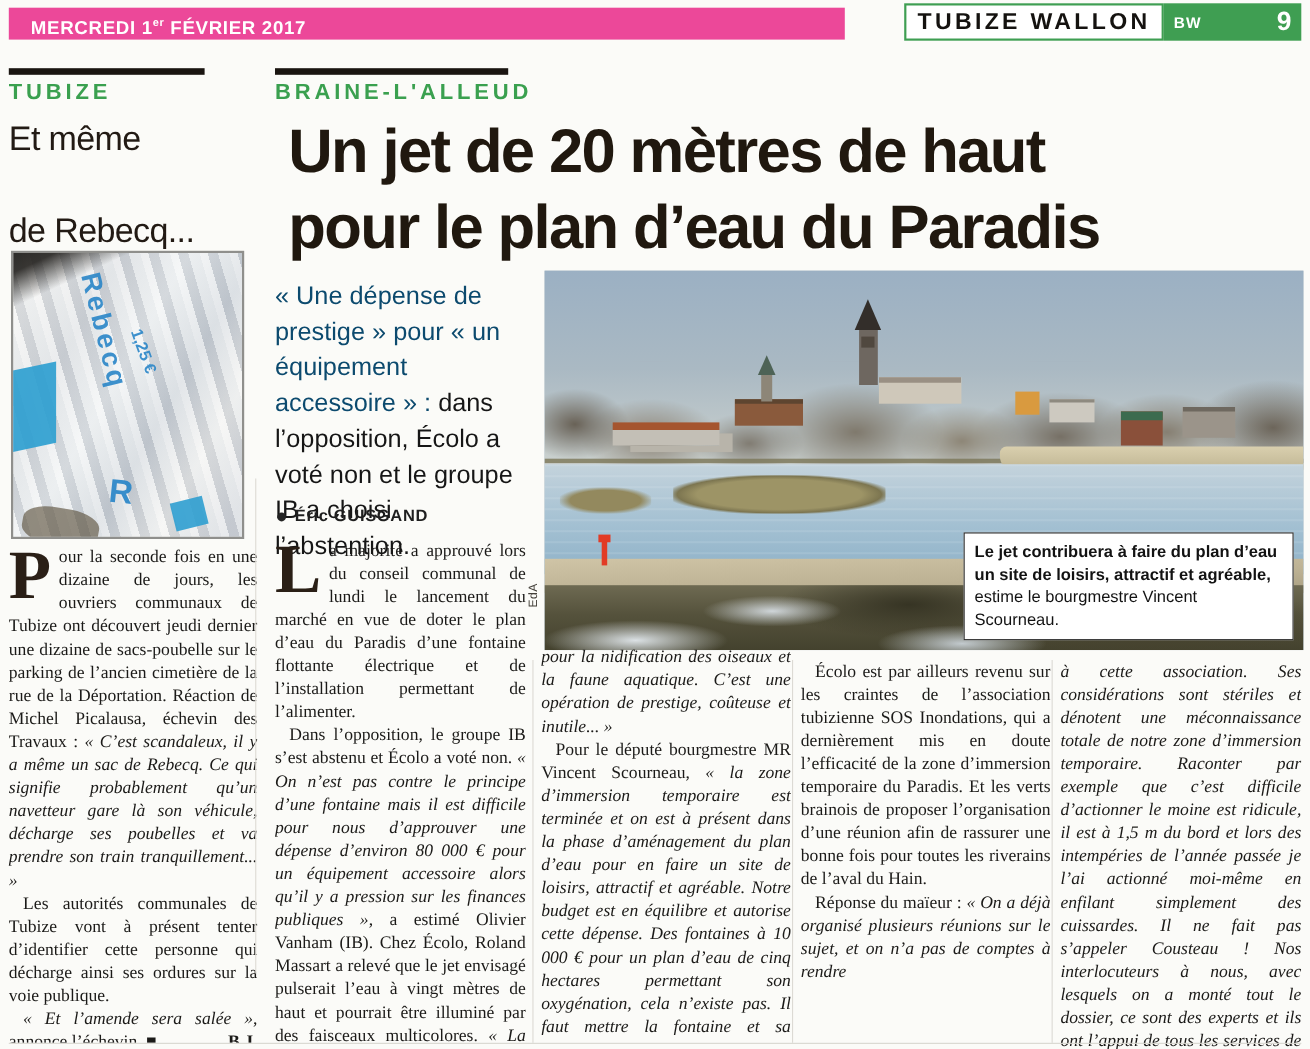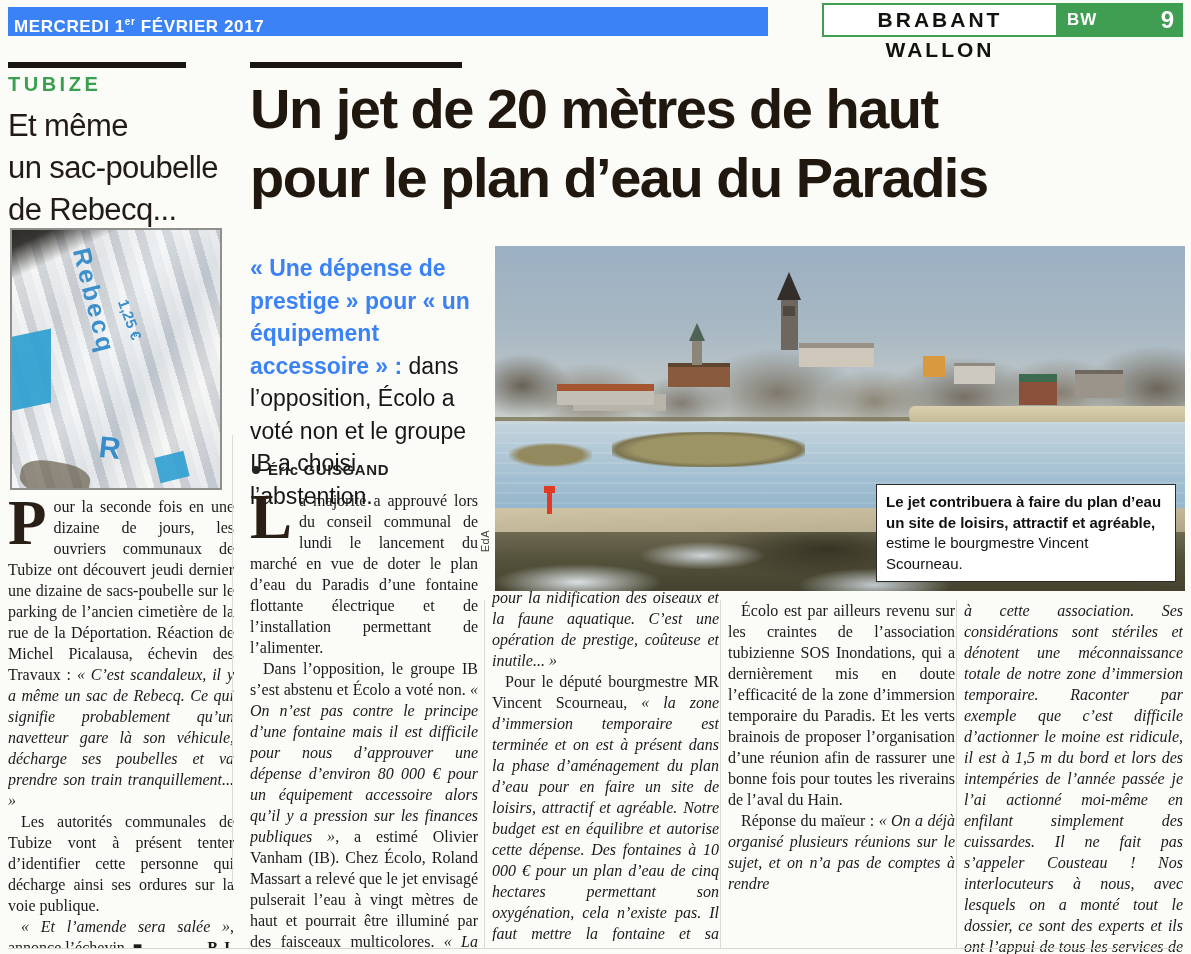--- a/index.html
+++ b/index.html
@@ -4,34 +4,34 @@
 <style>
   html,body{margin:0;padding:0;}
   body{
     width:1191px;height:954px;position:relative;overflow:hidden;
     background:#fbfbf8;color:#1c1c1c;
     font-family:"Liberation Sans",sans-serif;
   }
   
   .date-bar{
     position:absolute;left:8px;top:7px;width:760px;height:29px;box-sizing:border-box;
-    background:#3b82f6;color:#fff;font-size:17px;font-weight:bold;letter-spacing:.6px;
-    line-height:29px;padding-left:6px;
+    background:#ec4899;color:#fff;font-size:17px;font-weight:bold;letter-spacing:.6px;
+    line-height:29px;padding-left:20px;
   }
   .date-bar sup{font-size:10px;}
   .section-box{
     position:absolute;left:822px;top:3px;width:236px;height:34px;box-sizing:border-box;
     border:2px solid #3f9e52;background:#fff;color:#14120f;
     font-weight:bold;font-size:21px;letter-spacing:3px;text-align:center;line-height:30px;
   }
   .page-box{
     position:absolute;left:1058px;top:3px;width:125px;height:34px;box-sizing:border-box;
     background:#3f9e52;color:#fff;display:flex;align-items:center;padding:0 9px;
   }
-  .page-box .bw{font-size:17px;font-weight:bold;letter-spacing:1px;}
+  .page-box .bw{font-size:14px;font-weight:bold;letter-spacing:1px;}
   .page-box .num{margin-left:auto;font-size:24px;font-weight:bold;}
   
   .kicker-bar{height:6px;background:#1a1511;}
   .kicker{color:#3aa04f;font-weight:bold;font-size:20px;letter-spacing:3.5px;margin-top:5px;}
   
   .sidebar{position:absolute;left:8px;top:62px;width:226px;height:888px;}
   .sidebar .kicker-bar{width:178px;}
   .sidebar-headline{
     font-size:31px;line-height:42px;font-weight:normal;color:#221a14;letter-spacing:-.6px;margin-top:9px;
   }
@@ -75,21 +75,21 @@
   }
   .sidebar-body{position:absolute;left:0;top:434px;width:226px;height:452px;overflow:hidden;}
   
   .main{position:absolute;left:250px;top:62px;width:933px;height:888px;}
   .main .kicker-bar{width:212px;}
   .main-headline{
     font-size:56px;line-height:69px;font-weight:bold;color:#20180f;letter-spacing:-1.5px;margin-top:6px;
     white-space:nowrap;
   }
   .lead{position:absolute;left:0;top:190px;width:233px;font-size:23px;line-height:32.5px;color:#161616;}
-  .lead .bold{font-weight:bold;color:#3b82f6;}
+  .lead .bold{font-weight:normal;color:#0c4a6e;}
   .byline{position:absolute;left:2px;top:399px;display:flex;align-items:center;
     font-size:15px;font-weight:bold;letter-spacing:.6px;color:#1f1f1f;}
   .byline .dot{width:8px;height:8px;border-radius:50%;background:#232323;margin-right:8px;}
   .col{position:absolute;overflow:hidden;}
   .col1{left:0;top:428px;width:228px;height:464px;}
   .col2{left:242px;top:525px;width:227px;height:354px;}
   .col3{left:478px;top:538px;width:227px;height:354px;}
   .col4{left:714px;top:538px;width:219px;height:354px;}
   .vrule{position:absolute;width:1px;background:#dcdad4;}
   .vr0{left:232px;top:435px;height:450px;}
@@ -161,52 +161,53 @@
   .caption{
     position:absolute;right:9px;bottom:9px;width:280px;background:#fff;border:1px solid #2a2a2a;
     padding:7px 9px;font-size:15px;line-height:20.5px;color:#121212;
   }
   .caption .bold{font-weight:bold;}
 </style>
 </head>
 <body>
 
 <div class="date-bar"><span>MERCREDI 1</span><sup>er</sup><span> FÉVRIER 2017</span></div>
-<div class="section-box">BRABANT WALLON</div>
+<div class="section-box">TUBIZE WALLON</div>
 <div class="page-box">
   <span class="bw">BW</span>
   <span class="num">9</span>
 </div>
 
 <aside class="sidebar">
   <div class="kicker-bar"></div>
   <div class="kicker">TUBIZE</div>
   <h2 class="sidebar-headline" style="margin:9px 0 0 0;">
     <span>Et même</span><br>
-    <span>un sac-poubelle</span><br>
+    <br>
     <span>de Rebecq...</span>
   </h2>
   <figure class="figure-bag" style="margin:0;">
     <span class="bag-text-main">Rebecq</span>
     <span class="bag-text-price">1,25 €</span>
     <span class="bag-logo">R</span>
     <span class="bag-patch-left"></span>
     <span class="bag-patch-bottom"></span>
     <span class="bag-dark-bottom"></span>
   </figure>
   <div class="sidebar-body body-text">
       <p class="noindent"><span class="dropcap">P</span><span>our la seconde fois en une dizaine de jours, les ouvriers communaux de Tubize ont découvert jeudi dernier une dizaine de sacs-poubelle sur le parking de l’ancien cimetière de la rue de la Déportation. Réaction de Michel Picalausa, échevin des Travaux : </span><span class="it">« C’est scandaleux, il y a même un sac de Rebecq. Ce qui signifie probablement qu’un navetteur gare là son véhicule, décharge ses poubelles et va prendre son train tranquillement... »</span></p>
       <p><span>Les autorités communales de Tubize vont à présent tenter d’identifier cette personne qui décharge ainsi ses ordures sur la voie publique.</span></p>
       <p><span class="it">« Et l’amende sera salée »</span><span>, annonce l’échevin. ■</span><span class="bd pos-br">B.J.</span></p>
     </div>
 </aside>
 
 <section class="main">
   <div class="kicker-bar"></div>
-  <h1 class="main-headline" style="margin:6px 0 0 0;">
+  <div class="kicker">BRAINE-L'ALLEUD</div>
+  <h1 class="main-headline" style="margin:6px 0 0 12px;">
     <span>Un jet de 20 mètres de haut</span><br>
     <span>pour le plan d’eau du Paradis</span>
   </h1>
 
   <div class="lead">
     <span class="bold">« Une dépense de prestige » pour « un équipement accessoire » :</span><span> dans l’opposition, Écolo a voté non et le groupe IB a choisi l’abstention.</span>
   </div>
 
   <div class="byline">
     <span class="dot"></span>

